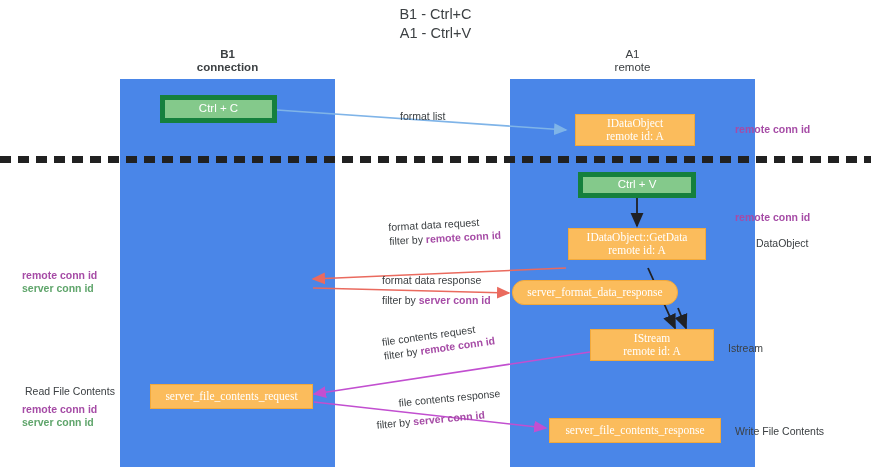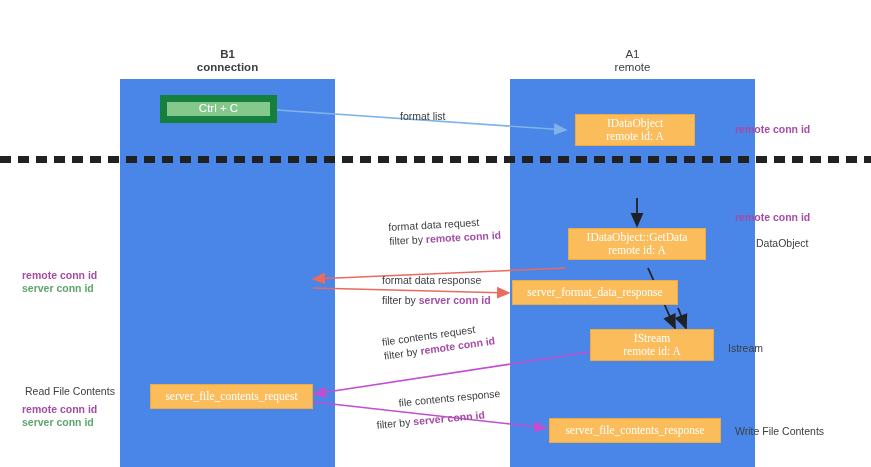--- a/index.html
+++ b/index.html
@@ -13,21 +13,21 @@
 
   .lane{position:absolute;background:#4a86e8;}
   .lane-title{position:absolute;text-align:center;font-size:11.5px;line-height:13px;color:#3c4043;}
 
   .node{
     position:absolute;display:flex;flex-direction:column;
     align-items:center;justify-content:center;
     text-align:center;color:#ffffff;font-size:11.5px;line-height:13.5px;
     box-sizing:border-box;
   }
-  .node.green{background:#84c98b;border:7px solid #15803d;}
+  .node.green{background:#84c98b;border:5px solid #15803d;}
   .node.orange{background:#fbb champagne;}
   .node.orange{background:#fbbc5c;border:1px solid #f2a93b;font-family:Liberation Serif, serif;}
 
   .title-block{
     position:absolute;left:0;top:5px;width:871px;text-align:center;
     font-size:14.5px;line-height:19px;color:#3c4043;
   }
 
   .lbl{position:absolute;font-size:10.5px;line-height:13px;color:#3c4043;white-space:nowrap;}
   .lbl.purple{color:#a64ca6;font-weight:bold;}
@@ -38,20 +38,22 @@
   .arrow-text-grp{position:absolute;white-space:nowrap;font-size:10.5px;line-height:14px;}
   .dash{position:absolute;left:0;top:156px;width:871px;height:7px;
     background-image:repeating-linear-gradient(to right,#212121 0px,#212121 11px,transparent 11px,transparent 18px);}
 </style>
 </head>
 <body>
 
 <div id="stage">
 
   <div class="title-block">
+    <div>B1 - Ctrl+C</div>
+    <div>A1 - Ctrl+V</div>
   </div>
 
   <div class="lane-title" style="left:120px;top:48px;width:215px;font-weight:bold;">
     <div>B1</div>
     <div>connection</div>
   </div>
   <div class="lane-title" style="left:510px;top:48px;width:245px;">
     <div>A1</div>
     <div>remote</div>
   </div>
@@ -96,28 +98,31 @@
 
   <div class="node green" style="left:160px;top:95px;width:117px;height:28px;">
     <span>Ctrl + C</span>
   </div>
 
   <div class="node orange" style="left:575px;top:114px;width:120px;height:32px;">
     <span>IDataObject</span>
     <span>remote id: A</span>
   </div>
 
+  <div class="node green" style="left:578px;top:172px;width:118px;height:26px;">
+    <span>Ctrl + V</span>
+  </div>
 
   <div class="node orange" style="left:568px;top:228px;width:138px;height:32px;">
     <span>IDataObject::GetData</span>
     <span>remote id: A</span>
   </div>
 
 
-  <div class="node orange" style="left:512px;top:280px;width:166px;height:25px;">
+  <div class="node orange" style="left:512px;top:280px;width:166px;height:25px;border-radius:12px;">
     <span>server_format_data_response</span>
   </div>
 
   <div class="node orange" style="left:590px;top:329px;width:124px;height:32px;">
     <span>IStream</span>
     <span>remote id: A</span>
   </div>
 
   <div class="node orange" style="left:150px;top:384px;width:163px;height:25px;">
     <span>server_file_contents_request</span>

